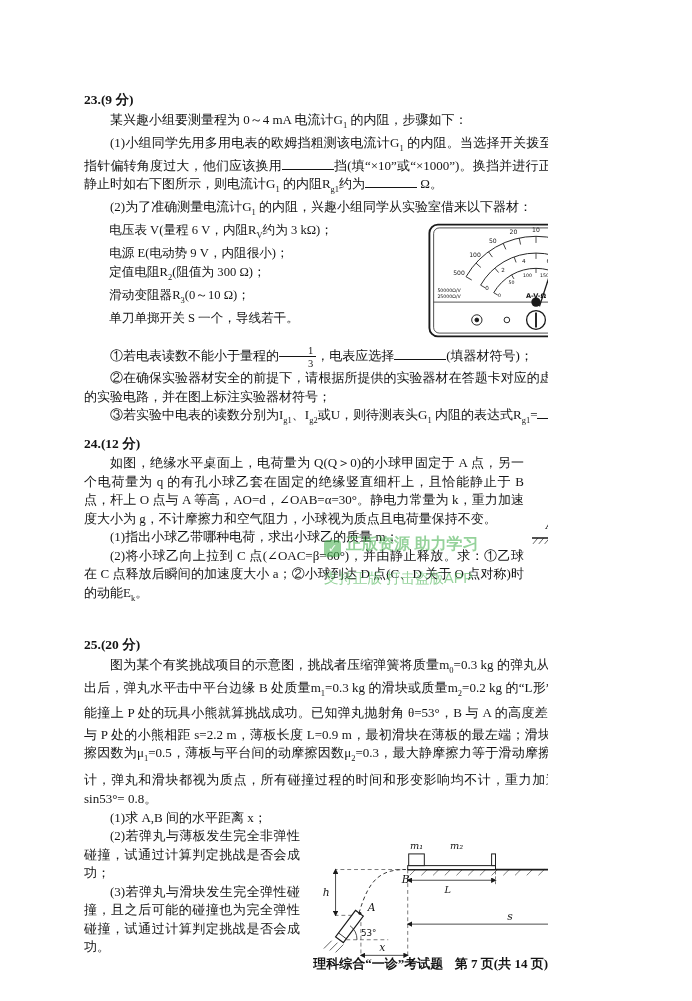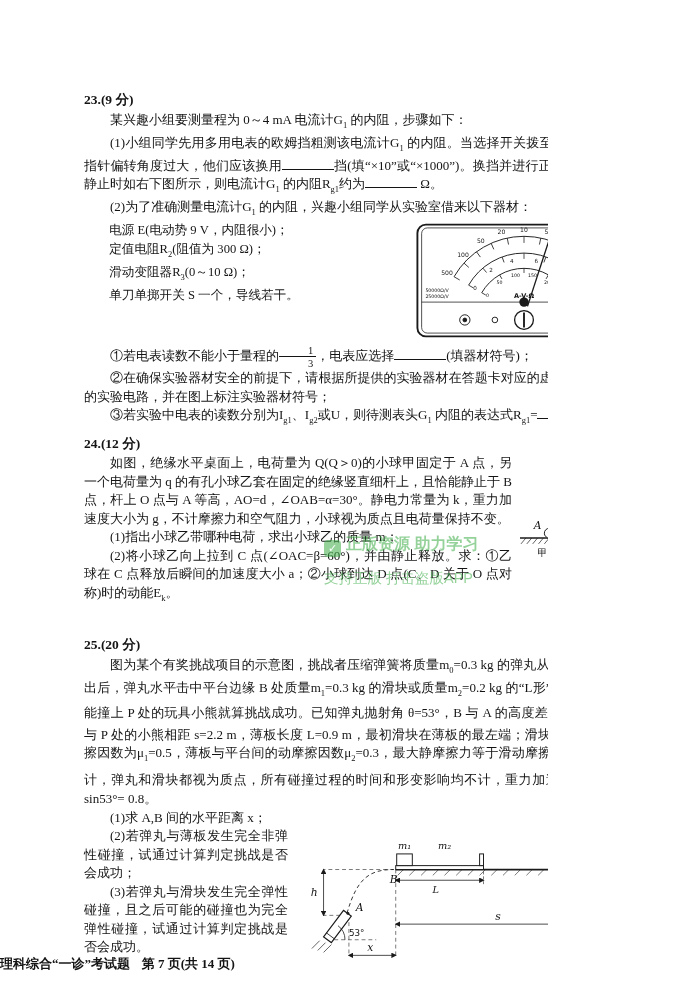--- a/index.html
+++ b/index.html
@@ -10,32 +10,32 @@
   .qhead{font-weight:bold;font-size:13.5px;margin-top:5px;margin-bottom:1px;}
   .ind{text-indent:2em;}
   .equip{padding-left:2em;font-size:12.6px;}
   .blank{display:inline-block;width:52px;height:12px;border-bottom:1px solid #141414;vertical-align:baseline;}
   sub{font-size:8.5px;}
   sup{font-size:8.5px;}
   .frac{display:inline-block;vertical-align:-7px;text-align:center;line-height:1.05;font-size:10.5px;}
   .frac .fn{display:block;border-bottom:1px solid #141414;padding:0 3px;}
   .frac .fd{display:block;padding-top:1px;}
   figure{margin:0;}
-  .fig-right{float:right;margin:2px 12px 3px 8px;}
+  .fig-right{float:right;margin:2px 0 3px 8px;}
   .clr{clear:both;}
   svg text{font-family:"DejaVu Sans","Liberation Sans",sans-serif;fill:#141414;}
   svg .it{font-style:italic;font-family:"DejaVu Serif","Liberation Serif",serif;}
   svg .cjk{font-family:"DejaVu Sans",sans-serif;}
   .wm{position:absolute;left:324px;top:534px;color:#3fae49;opacity:.55;filter:blur(.6px);
       font-family:"Liberation Sans","DejaVu Sans",sans-serif;pointer-events:none;z-index:5;}
   .wm-l1{font-size:16px;font-weight:bold;}
   .wm-l2{font-size:14.5px;margin-top:12px;}
   .wm-logo{display:inline-block;width:17px;height:17px;background:#3fae49;border-radius:4px;color:#fff;
            text-align:center;line-height:17px;font-size:11px;vertical-align:-3px;margin-right:5px;}
-  .footer{position:absolute;bottom:28px;left:0;width:100%;text-align:left;font-size:13px;font-weight:bold;}
+  .footer{position:absolute;bottom:28px;left:0;width:100%;text-align:right;font-size:13px;font-weight:bold;}
   .footer .gap{margin-left:0.9em;}
 </style>
 </head>
 <body>
 
 <div class="page">
   <div class="content">
 
     <section>
       <p class="qhead">23.(9 分)</p>
@@ -123,20 +123,21 @@
               <circle cx="52" cy="103" r="2" fill="#1a1a1a"></circle>
               <circle cx="84" cy="103" r="3"></circle>
               <circle cx="115" cy="103" r="10" stroke-width="1.4"></circle>
               <line x1="115" y1="95" x2="115" y2="111" stroke-width="2"></line>
               <circle cx="146" cy="103" r="3"></circle>
               <circle cx="178" cy="103" r="5.5"></circle>
               <circle cx="178" cy="103" r="2" fill="#1a1a1a"></circle>
             </g>
           </svg>
         </figure>
+        <p class="equip">电压表 V(量程 6 V，内阻R<sub>V</sub>约为 3 kΩ)；</p>
         <p class="equip">电源 E(电动势 9 V，内阻很小)；</p>
         <p class="equip">定值电阻R<sub>2</sub>(阻值为 300 Ω)；</p>
         <p class="equip">滑动变阻器R<sub>3</sub>(0～10 Ω)；</p>
         <p class="equip">单刀单掷开关 S 一个，导线若干。</p>
         <div class="clr"></div>
       </div>
 
       <p class="ind">①若电表读数不能小于量程的<span class="frac"><span class="fn">1</span><span class="fd">3</span></span>，电表应选择<span class="blank"></span>(填器材符号)；</p>
       <p class="ind">②在确保实验器材安全的前提下，请根据所提供的实验器材在答题卡对应的虚线框内画出合理的实验电路，并在图上标注实验器材符号；</p>
       <p class="ind">③若实验中电表的读数分别为I<sub>g1</sub>、I<sub>g2</sub>或U，则待测表头G<sub>1</sub> 内阻的表达式R<sub>g1</sub>=<span class="blank"></span>。</p>

